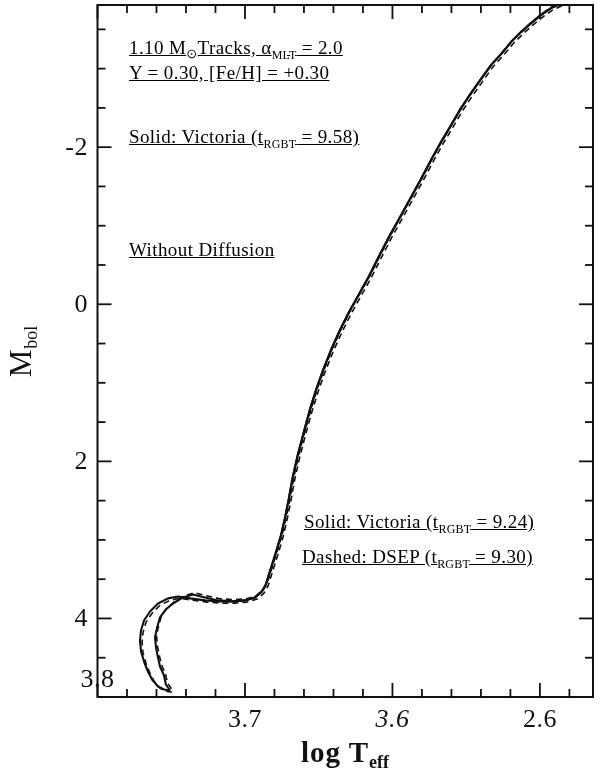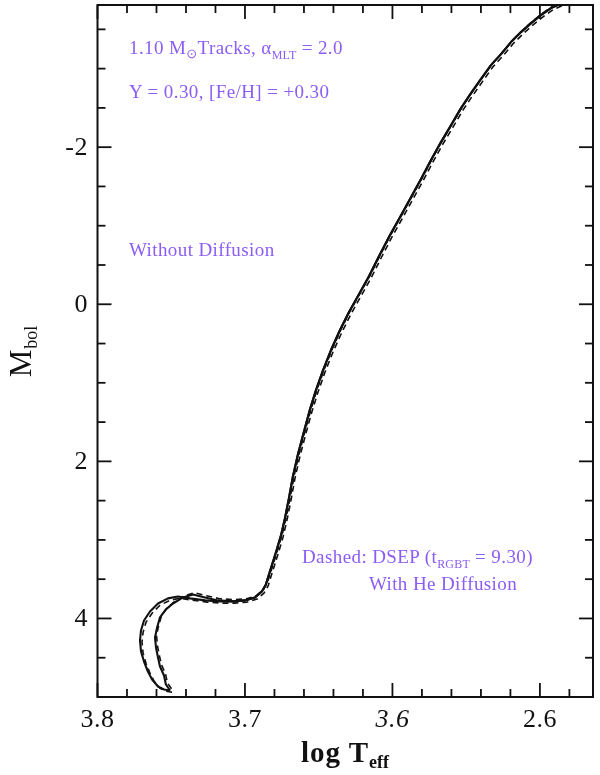--- a/index.html
+++ b/index.html
@@ -1,20 +1,20 @@
 <!DOCTYPE html>
 <html><head>
 <meta charset="utf-8">
 <style>
   html,body{margin:0;padding:0;background:#ffffff;}
   .fig{position:relative;width:600px;height:775px;background:#ffffff;color:#000;
        font-family:"Liberation Serif", serif;overflow:hidden;}
   svg{position:absolute;left:0;top:0;}
   .ann{position:absolute;white-space:pre;font-size:19px;line-height:25px;
-       letter-spacing:0.4px;color:#8b5cf6;}
+       letter-spacing:0.4px;color:#000000;text-decoration:underline;}
   .ann .sub{font-size:12px;letter-spacing:0.2px;vertical-align:-5px;}
   .ann .sun{font-size:13px;vertical-align:-4px;}
   .tick-label{position:absolute;font-size:26px;color:#111;letter-spacing:0.5px;}
   .xtl{width:90px;text-align:center;}
   .ytl{width:62px;text-align:right;height:30px;line-height:30px;}
   .axis-label{position:absolute;font-size:29px;color:#111;letter-spacing:1px;white-space:pre;}
   .axis-label .sub{font-size:18px;vertical-align:-6px;letter-spacing:0;}
   #ylabel{transform:rotate(-90deg);transform-origin:center center;font-size:31px;}
   .center{text-align:center;}
 </style>
@@ -102,32 +102,33 @@
       </g>
     <g id="curves" clip-path="url(#plotclip)">
         <path d="M170.1 690.5 L164.0 689.5 L158.0 686.5 L152.1 679.5 L147.9 671.5 L144.0 661.5 L141.0 651.4 L140.0 640.4 L141.0 630.5 L144.0 620.5 L150.0 611.5 L158.0 603.5 L168.0 598.4 L178.0 596.5 L190.0 598.4 L205.0 600.4 L219.9 601.4 L233.0 601.4 L245.0 600.4 L255.0 597.4 L261.9 591.4 L265.9 584.4 L270.9 568.4 L275.9 552.5 L281.0 535.4 L284.9 518.4 L288.9 498.4 L292.9 476.4 L297.9 454.4 L304.0 431.4 L310.0 409.4 L315.9 390.4 L323.0 370.3 L330.9 350.3 L339.9 330.3 L348.9 312.3 L359.0 294.3 L369.0 276.2 L379.0 256.3 L389.9 235.2 L400.0 217.2 L411.0 197.2 L420.9 179.2 L430.9 160.2 L441.0 142.1 L451.0 125.2 L461.0 108.1 L471.0 93.1 L480.9 79.1 L491.0 65.1 L501.0 54.1 L511.0 42.1 L521.0 32.1 L531.1 23.1 L540.9 15.1 L551.0 8.1 L560.0 4.1" fill="none" stroke="#111111" stroke-linejoin="round" stroke-linecap="butt" stroke-width="2.1"></path>
         <path d="M172.1 692.2 L166.1 691.3 L160.0 688.2 L154.1 681.2 L150.0 673.2 L146.0 663.2 L143.1 653.2 L142.0 642.2 L143.1 632.2 L146.0 622.2 L152.1 613.2 L160.0 605.2 L170.1 600.2 L180.1 598.2 L192.0 600.2 L207.1 602.1 L222.0 603.1 L235.1 603.1 L247.0 602.1 L257.1 599.1 L264.0 593.2 L268.0 586.2 L273.0 570.1 L278.0 554.2 L283.0 537.2 L287.0 520.1 L291.0 500.2 L295.0 478.1 L300.0 456.1 L306.0 433.1 L312.1 411.1 L318.0 392.1 L325.0 372.1 L333.0 352.0 L342.0 332.0 L351.0 314.0 L361.0 296.0 L371.1 278.0 L381.1 258.0 L392.0 236.9 L402.0 219.0 L413.1 198.9 L423.0 180.9 L433.0 161.9 L443.0 143.9 L453.1 126.9 L463.1 109.9 L473.1 94.9 L483.0 80.9 L493.0 66.8 L503.0 55.8 L513.1 43.8 L523.1 33.8 L533.1 24.8 L543.0 16.8 L553.0 9.8 L562.0 5.8" fill="none" stroke="#111111" stroke-linejoin="round" stroke-linecap="butt" stroke-width="1.6" stroke-dasharray="6 4"></path>
         <path d="M170.1 690.5 L165.9 684.5 L164.0 675.5 L160.0 666.5 L158.0 657.5 L156.0 647.5 L155.0 637.5 L157.1 627.5 L160.0 617.4 L165.9 609.4 L173.0 603.5 L183.0 597.4 L192.9 594.4 L205.0 597.4 L218.0 600.4 L233.0 601.4 L245.0 600.4 L255.0 597.4 L261.9 591.4 L265.9 584.4 L270.9 568.4 L275.9 552.5 L281.0 535.4 L284.9 518.4 L288.9 498.4 L292.9 476.4 L297.9 454.4 L304.0 431.4 L310.0 409.4 L315.9 390.4 L323.0 370.3 L330.9 350.3 L339.9 330.3 L348.9 312.3 L359.0 294.3 L369.0 276.2 L379.0 256.3 L389.9 235.2 L400.0 217.2 L411.0 197.2 L420.9 179.2 L430.9 160.2 L441.0 142.1 L451.0 125.2 L461.0 108.1 L471.0 93.1 L480.9 79.1 L491.0 65.1 L501.0 54.1 L511.0 42.1 L521.0 32.1 L531.1 23.1 L540.9 15.1 L551.0 8.1 L560.0 4.1" fill="none" stroke="#111111" stroke-linejoin="round" stroke-linecap="butt" stroke-width="2.1"></path>
         <path d="M171.5 688.8 L167.4 682.8 L165.5 673.8 L161.5 664.8 L159.4 655.8 L157.5 645.8 L156.5 635.7 L158.6 625.8 L161.5 615.7 L167.4 607.7 L174.5 601.7 L184.5 595.7 L194.4 592.7 L206.5 595.7 L219.5 598.7 L234.5 599.7 L246.4 598.7 L256.5 595.7 L263.4 589.7 L267.4 582.7 L272.4 566.7 L277.4 550.7 L282.4 533.7 L286.4 516.7 L290.4 496.7 L294.4 474.6 L299.4 452.6 L305.4 429.6 L311.5 407.6 L317.4 388.6 L324.5 368.6 L332.4 348.6 L341.4 328.5 L350.4 310.5 L360.4 292.6 L370.5 274.5 L380.5 254.5 L391.4 233.5 L401.4 215.5 L412.5 195.5 L422.4 177.5 L432.4 158.5 L442.4 140.4 L452.5 123.4 L462.5 106.4 L472.5 91.4 L482.4 77.4 L492.4 63.4 L502.5 52.4 L512.5 40.3 L522.5 30.4 L532.5 21.3 L542.4 13.3 L552.4 6.3 L561.4 2.3" fill="none" stroke="#111111" stroke-linejoin="round" stroke-linecap="butt" stroke-width="1.6" stroke-dasharray="6 4"></path>
       </g>
   </svg>
 
   <div class="ann" style="left:129px;top:35px;"><span>1.10 M</span><span class="sun">⊙</span><span>Tracks, α</span><span class="sub">MLT</span><span> = 2.0</span></div>
-  <div class="ann" style="left:129px;top:79px;">Y = 0.30, [Fe/H] = +0.30</div>
+  <div class="ann" style="left:129px;top:60px;">Y = 0.30, [Fe/H] = +0.30</div>
 
+  <div class="ann" style="left:129px;top:124px;"><span>Solid: Victoria (t</span><span class="sub">RGBT</span><span> = 9.58)</span></div>
   <div class="ann" style="left:129px;top:189px;margin-top:48px;">Without Diffusion</div>
 
+  <div class="ann" style="left:304px;top:509px;"><span>Solid: Victoria (t</span><span class="sub">RGBT</span><span> = 9.24)</span></div>
   <div class="ann" style="left:302px;top:544px;"><span>Dashed: DSEP (t</span><span class="sub">RGBT</span><span> = 9.30)</span></div>
-  <div class="ann center" style="left:302px;top:571px;width:282px;">With He Diffusion</div>
 
   <div id="ylabel" class="axis-label" style="left:-43px;top:332px;width:130px;text-align:center;"><span>M</span><span class="sub">bol</span></div>
   <div class="axis-label" style="left:245px;top:736px;width:200px;text-align:center;font-weight:bold;"><span>log T</span><span class="sub">eff</span></div>
 
   <div id="xtick-labels">
-      <div class="tick-label xtl" style="left: 52.5px; top: 704px;">3.8</div>
+      <div class="tick-label xtl" style="left: 52.5px; top: 664px;">3.8</div>
       <div class="tick-label xtl" style="left: 199.97px; top: 704px;">3.7</div>
       <div class="tick-label xtl" style="left: 347.44px; top: 704px; font-style: italic;">3.6</div>
       <div class="tick-label xtl" style="left: 494.911px; top: 704px;">2.6</div>
     </div>
   <div id="ytick-labels">
       <div class="tick-label ytl" style="left: 26px; top: 132.17px;">-2</div>
       <div class="tick-label ytl" style="left: 26px; top: 289.264px;">0</div>
       <div class="tick-label ytl" style="left: 26px; top: 446.359px;">2</div>
       <div class="tick-label ytl" style="left: 26px; top: 603.453px;">4</div>
     </div>

